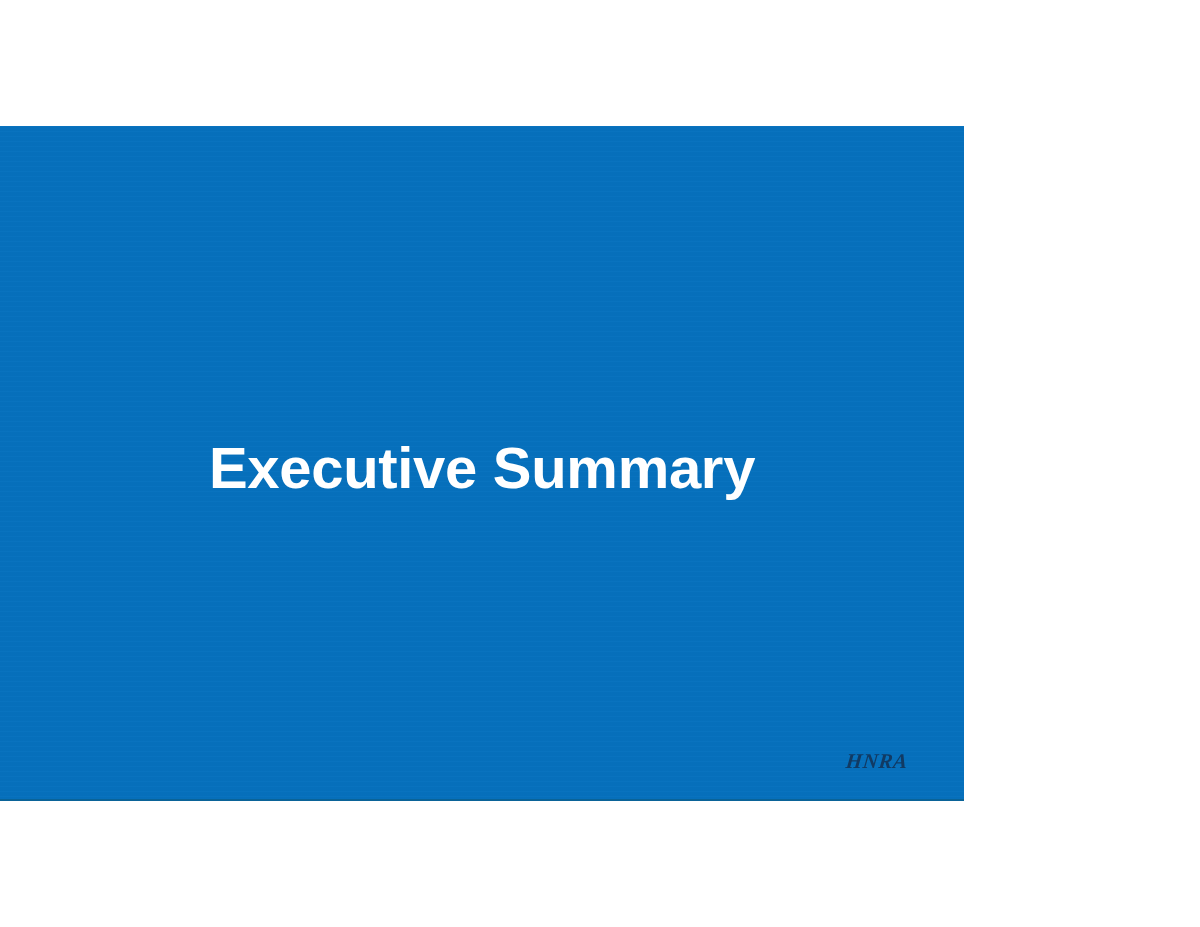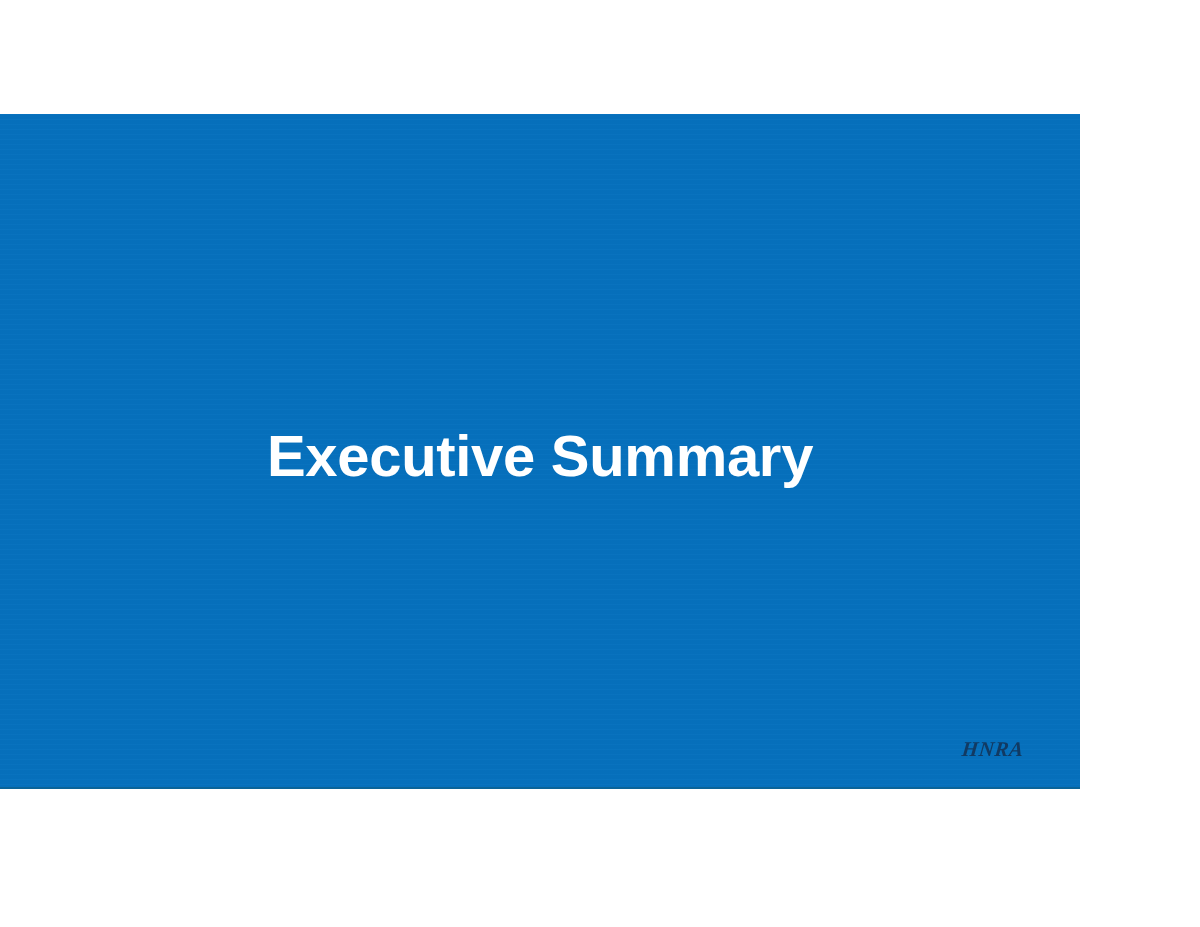--- a/index.html
+++ b/index.html
@@ -23,22 +23,22 @@
     top: 0;
     width: 1200px;
     height: 927px;
     background: #ffffff;
   }
 
   
   .slide {
     position: absolute;
     left: 0;
-    top: 114px;
-    width: 1080px;
+    top: 126px;
+    width: 964px;
     height: 675px;
     background: #0671be;
     overflow: hidden;
   }
 
   
   .slide-banding {
     position: absolute;
     left: 0;
     top: 0;

